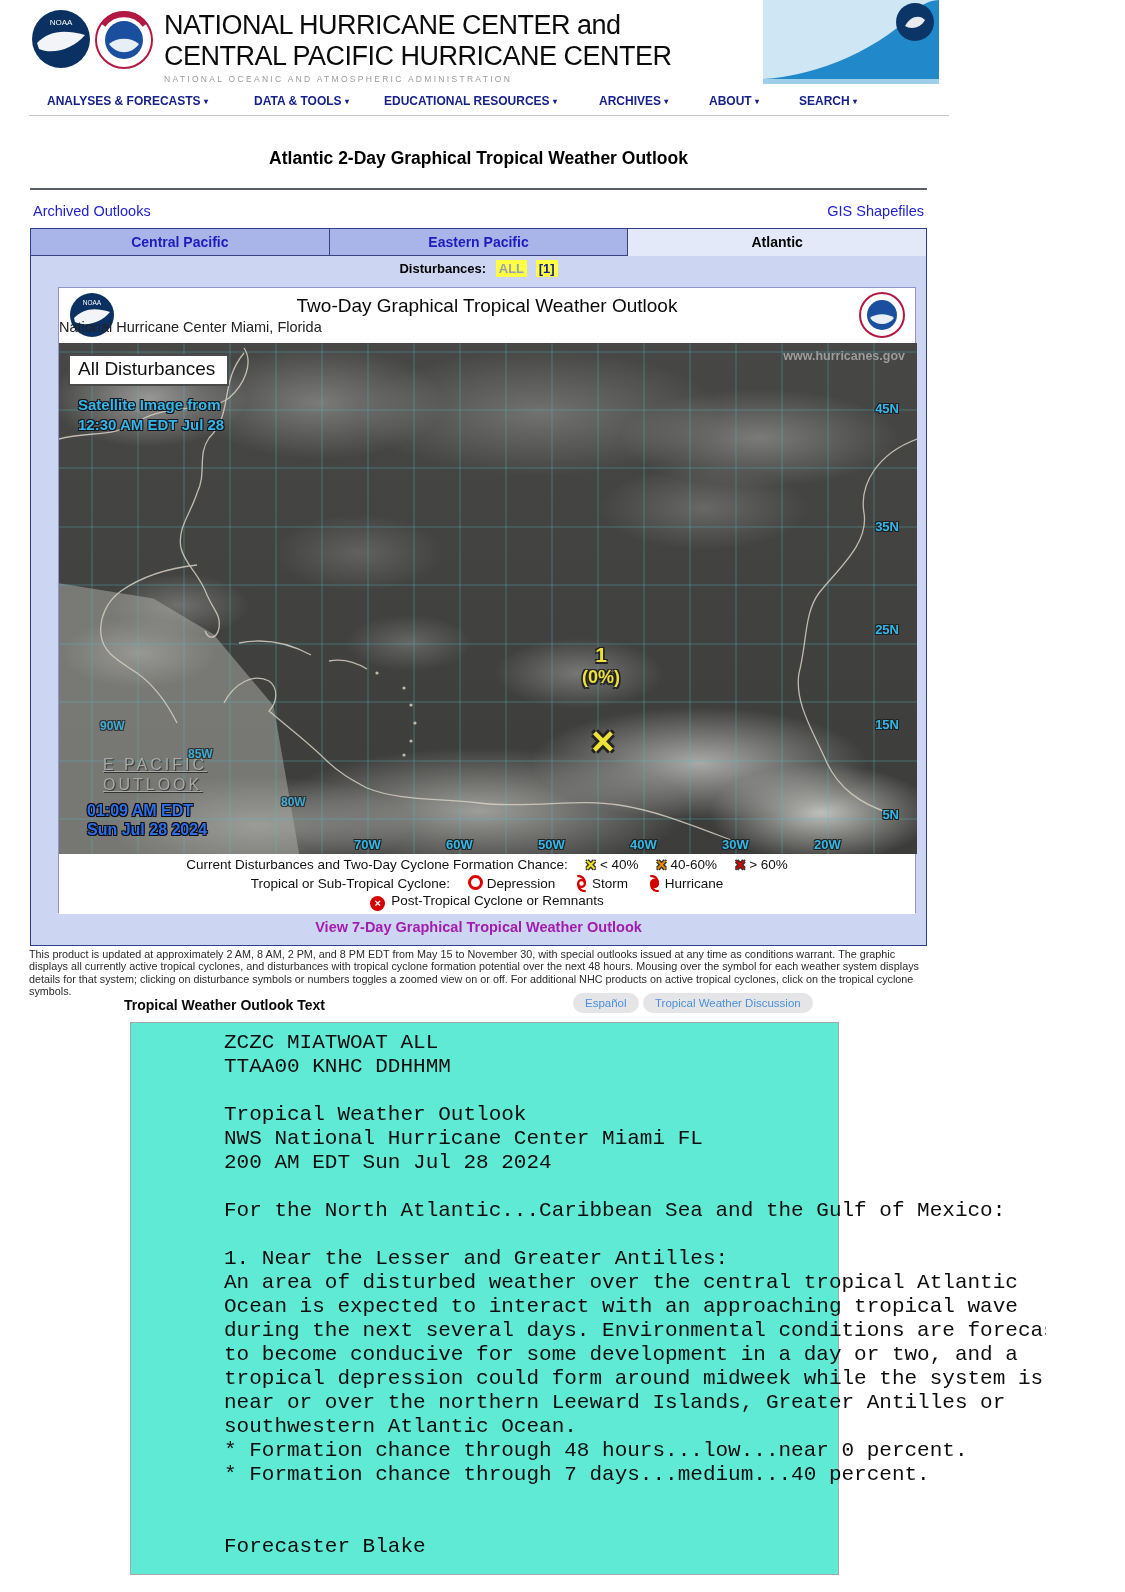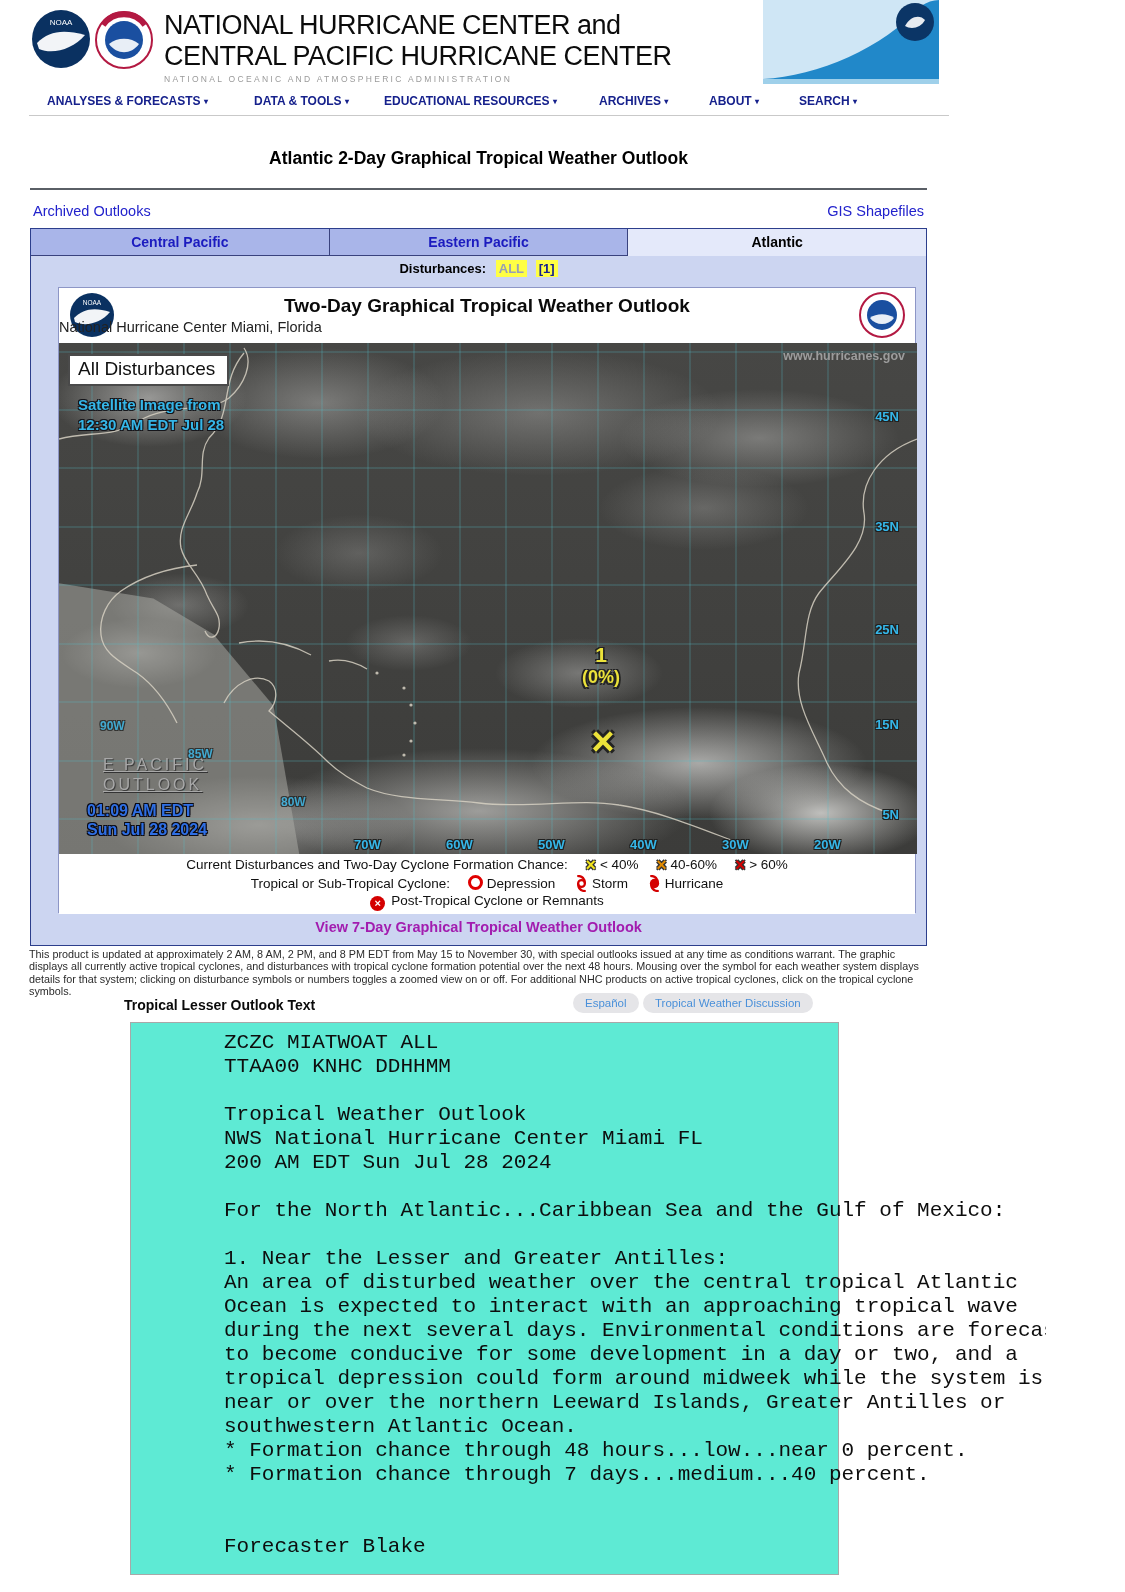--- a/index.html
+++ b/index.html
@@ -34,21 +34,21 @@
   .tab:last-child{border-right:none;}
   .tab.active{background:#e4e9fa;color:#000;border-bottom:none;cursor:default;}
   .disturb-row{position:absolute;left:0;top:27px;width:100%;height:28px;text-align:center;font-size:13px;line-height:26px;}
   .disturb-label{font-weight:bold;color:#000000;}
   .hl-all{background:#ffff44;color:#98a0b4;font-weight:bold;padding:1px 3px;margin-left:6px;}
   .hl-count{background:#ffff44;color:#16218c;font-weight:bold;padding:1px 3px;margin-left:5px;cursor:pointer;}
 
   
   .map-panel{position:absolute;left:27px;top:58px;width:858px;height:626px;background:#fff;border:1px solid #8d96c6;box-sizing:border-box;}
   .map-head{position:absolute;left:0;top:0;width:100%;height:55px;background:#fff;}
-  .map-head-title{position:absolute;left:0;top:7px;width:100%;text-align:center;font-size:19px;font-weight:bold;color:#0a0a0a;}
+  .map-head-title{position:absolute;left:0;top:7px;width:100%;text-align:center;font-size:19px;font-weight:normal;color:#0a0a0a;}
   .map-head-sub{position:absolute;left:0;top:31px;width:100%;text-align:left;font-size:14.5px;color:#222;}
   .map-noaa{position:absolute;left:10px;top:4px;width:46px;height:46px;}
   .map-nws{position:absolute;right:10px;top:4px;width:46px;height:46px;}
 
   .satellite{position:absolute;left:0;top:55px;width:858px;height:511px;background:linear-gradient(#474745,#3c3c3a);overflow:hidden;}
   .clouds{position:absolute;inset:0;background-image:
     radial-gradient(140px 70px at 90px 55px, rgba(232,232,230,.50), rgba(232,232,230,0) 70%),
     radial-gradient(180px 80px at 260px 60px, rgba(222,222,220,.35), rgba(222,222,220,0) 70%),
     radial-gradient(260px 90px at 480px 70px, rgba(215,215,213,.30), rgba(215,215,213,0) 70%),
     radial-gradient(200px 70px at 700px 95px, rgba(222,222,220,.35), rgba(222,222,220,0) 70%),
@@ -61,21 +61,21 @@
     radial-gradient(240px 80px at 640px 420px, rgba(240,240,238,.60), rgba(240,240,238,0) 70%),
     radial-gradient(160px 70px at 762px 470px, rgba(246,246,243,.70), rgba(246,246,243,0) 70%),
     radial-gradient(220px 70px at 200px 482px, rgba(230,230,228,.45), rgba(230,230,228,0) 70%),
     radial-gradient(110px 50px at 80px 310px, rgba(224,224,222,.40), rgba(224,224,222,0) 70%);}
   .epac-overlay{position:absolute;inset:0;background:rgba(172,172,166,.52);
     clip-path:polygon(0 47%,11% 50%,18% 57%,25% 71%,28% 100%,0 100%);}
   .map-svg{position:absolute;inset:0;}
 
   .sat-label{position:absolute;color:#35b6e8;font-weight:bold;font-size:13px;
     text-shadow:1px 1px 0 #20201f,-1px -1px 0 #20201f,1px -1px 0 #20201f,-1px 1px 0 #20201f;}
-  .lat-0{right:18px;top:66px;}  .lat-1{right:18px;top:176px;}  .lat-2{right:18px;top:279px;}
+  .lat-0{right:18px;top:58px;}  .lat-1{right:18px;top:176px;}  .lat-2{right:18px;top:279px;}
   .lat-3{right:18px;top:374px;} .lat-4{right:18px;top:464px;}
   .lon-0{left:295px;bottom:2px;} .lon-1{left:387px;bottom:2px;} .lon-2{left:479px;bottom:2px;}
   .lon-3{left:571px;bottom:2px;} .lon-4{left:663px;bottom:2px;} .lon-5{left:755px;bottom:2px;}
   .ilon{opacity:.8;font-size:12px;}
   .ilon-0{left:41px;top:376px;} .ilon-1{left:129px;top:404px;} .ilon-2{left:222px;top:452px;}
 
   .watermark{position:absolute;right:12px;top:6px;font-size:12.5px;font-weight:bold;color:#9c9c9c;}
   .mode-box{position:absolute;left:9px;top:11px;background:#fff;border:2px solid #4a4a4a;padding:2px 12px 4px 8px;
     font-size:19px;color:#111;}
   .sat-caption{position:absolute;left:19px;top:52px;color:#35b6e8;font-weight:bold;font-size:15px;line-height:20px;
@@ -302,21 +302,21 @@
           <span class="post-icon">×</span><span>Post-Tropical Cyclone or Remnants</span>
         </div>
       </div>
     </div>
 
     <div class="view7 ">View 7-Day Graphical Tropical Weather Outlook</div>
   </div>
 
   <div class="disclaimer">This product is updated at approximately 2 AM, 8 AM, 2 PM, and 8 PM EDT from May 15 to November 30, with special outlooks issued at any time as conditions warrant. The graphic displays all currently active tropical cyclones, and disturbances with tropical cyclone formation potential over the next 48 hours. Mousing over the symbol for each weather system displays details for that system; clicking on disturbance symbols or numbers toggles a zoomed view on or off. For additional NHC products on active tropical cyclones, click on the tropical cyclone symbols.</div>
 
-  <div class="tw-head">Tropical Lesser Outlook Text</div>
+  <div class="tw-head">Tropical Weather Outlook Text</div>
   <div class="pill pill-es">Español</div>
   <div class="pill pill-twd">Tropical Weather Discussion</div>
   <div class="tw-box">
     <pre class="tw-pre">ZCZC MIATWOAT ALL
 TTAA00 KNHC DDHHMM
 
 Tropical Weather Outlook
 NWS National Hurricane Center Miami FL
 200 AM EDT Sun Jul 28 2024
 

